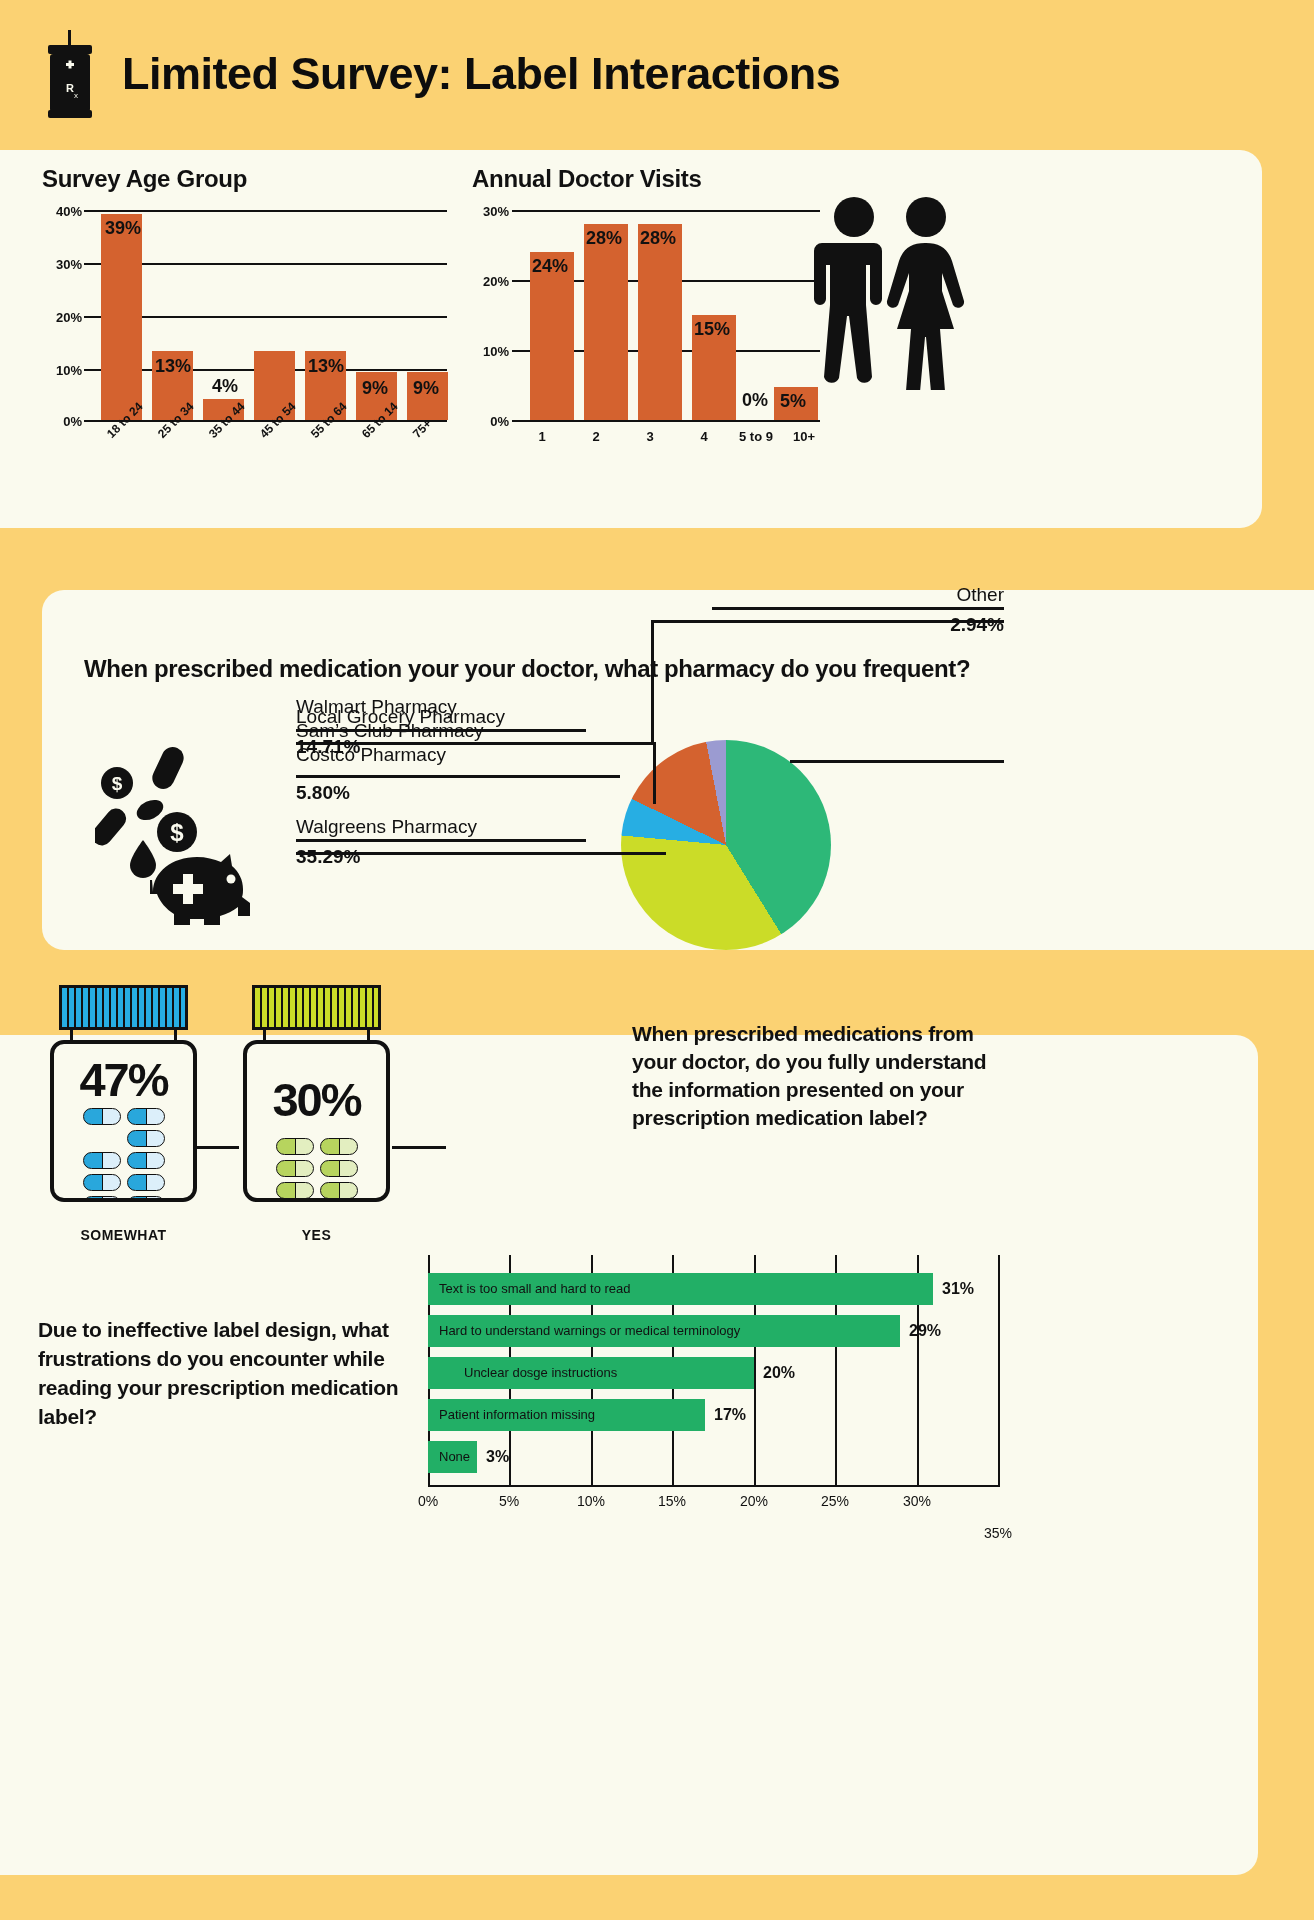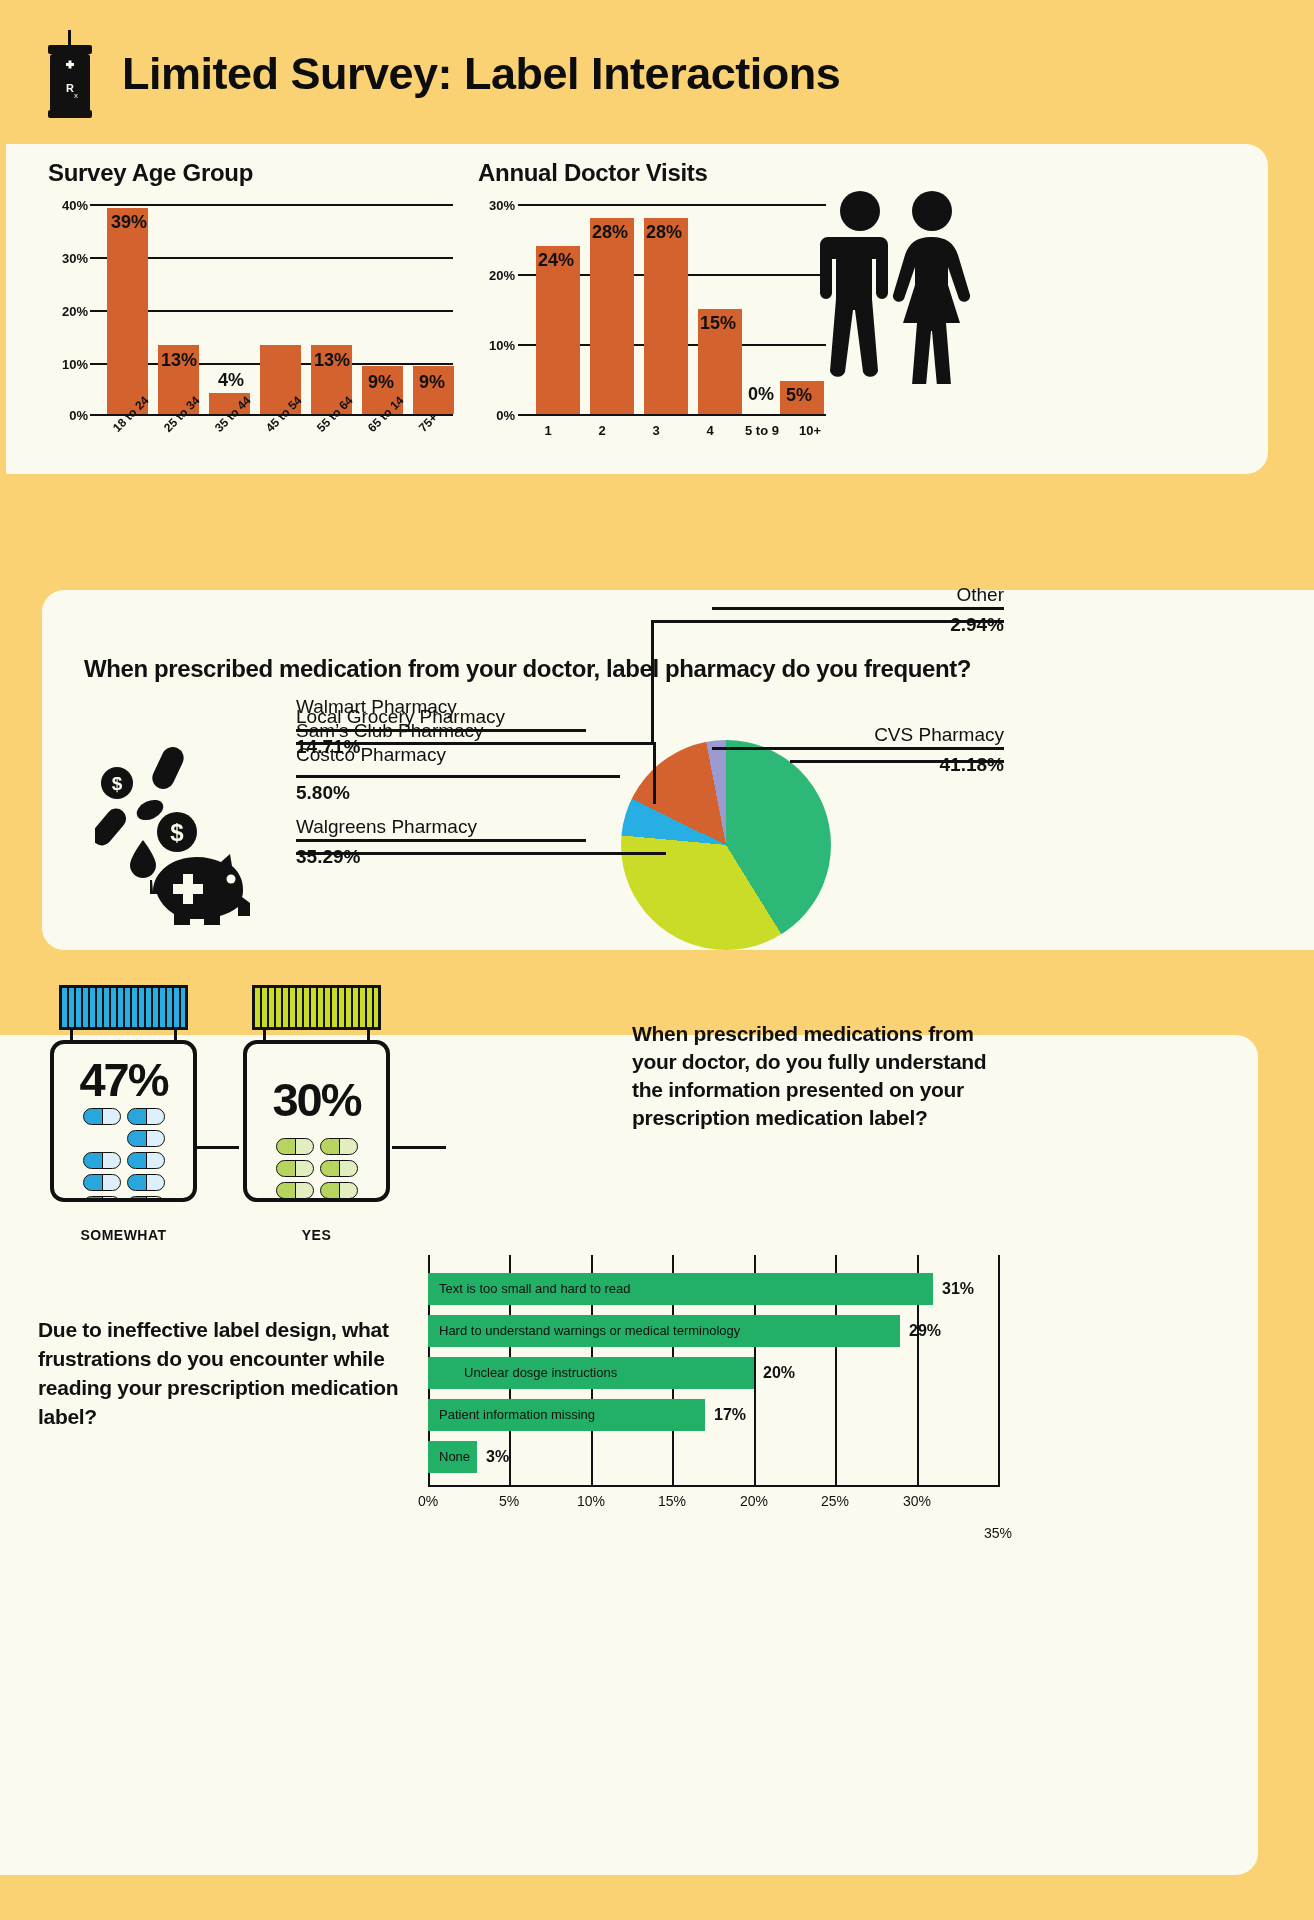--- a/index.html
+++ b/index.html
@@ -20,21 +20,21 @@
     position: absolute; left: 122px; top: 48px;
     font-size: 45px; font-weight: bold; letter-spacing: -0.5px; color: #0d0d0d;
   }
 
   
   .panel {
     position: absolute;
     background: #FAFAEE;
     border-radius: 22px;
   }
-  #panel-charts { left: 0; top: 144px; width: 1262px; height: 330px; border-radius: 0 22px 22px 0; margin-left: 6px; }
+  #panel-charts { left: 0; top: 150px; width: 1262px; height: 378px; border-radius: 0 22px 22px 0; }
   #panel-pie    { left: 42px; top: 590px; width: 1272px; height: 360px; border-radius: 22px 0 0 22px; }
   #panel-bottom { left: 0; top: 1035px; width: 1258px; height: 840px; border-radius: 0 22px 22px 0; }
 
   .panel-title { font-size: 24px; font-weight: bold; letter-spacing: -0.3px; }
 
   
   .vchart { position: absolute; }
   .vc-plot { position: absolute; }
   .gridline { position: absolute; height: 2px; background: #111; left: 0; }
   .axis-base { position: absolute; height: 2px; background: #111; left: 0; }
@@ -220,21 +220,21 @@
       <circle cx="44" cy="22" r="20" fill="#111"></circle>
       <path d="M24 48 h40 a8 8 0 0 1 8 8 v48 a6 6 0 0 1 -12 0 v-34 h-4 v40 l6 72 a8 8 0 0 1 -15 1 l-8 -62 h-2 l-8 62 a8 8 0 0 1 -15 -1 l6 -72 v-40 h-4 v34 a6 6 0 0 1 -12 0 v-48 a8 8 0 0 1 8 -8 z" fill="#111"></path>
 
       <circle cx="116" cy="22" r="20" fill="#111"></circle>
       <path d="M116 48 c14 0 22 6 26 18 l12 40 a6 6 0 0 1 -11 4 l-11 -32 v18 l12 38 h-14 l5 62 a7 7 0 0 1 -14 1 l-5 -55 h-1 l-5 55 a7 7 0 0 1 -14 -1 l5 -62 h-14 l12 -38 v-18 l-11 32 a6 6 0 0 1 -11 -4 l12 -40 c4 -12 12 -18 26 -18 z" fill="#111"></path>
     </svg>
   </div>
 
   <div class="panel" id="panel-pie"></div>
 
-  <div class="pie-question">When prescribed medication from your doctor, label pharmacy do you frequent?</div>
+  <div class="pie-question">When prescribed medication your your doctor, what pharmacy do you frequent?</div>
 
   <svg class="piggy-art" viewBox="0 0 200 190">
     <g fill="#111">
 
       <rect x="62" y="6" width="22" height="44" rx="11" transform="rotate(25 73 28)"></rect>
 
       <circle cx="22" cy="43" r="16"></circle>
       <text x="22" y="50" font-family="Liberation Sans, sans-serif" font-size="19" font-weight="bold" fill="#FAFAEE" text-anchor="middle">$</text>
 
       <rect x="4" y="66" width="20" height="42" rx="10" transform="rotate(40 14 87)"></rect>
@@ -287,25 +287,20 @@
   <div class="leader" style="left:296px; top:852px; width:370px; height:3px;"></div>
 
   <div class="lead-label" style="left:712px; top:583px; width:292px; text-align:right;">
     <div class="lead-name">Other</div>
     <div class="lead-rule" style="width:292px;"></div>
     <div class="lead-pct">2.94%</div>
   </div>
   <div class="leader" style="left:651px; top:620px; width:353px; height:3px;"></div>
   <div class="leader" style="left:651px; top:620px; width:3px; height:122px;"></div>
 
-  <div class="lead-label" style="left:712px; top:723px; width:292px; text-align:right;">
-    <div class="lead-name">CVS Pharmacy</div>
-    <div class="lead-rule" style="width:292px;"></div>
-    <div class="lead-pct">41.18%</div>
-  </div>
   <div class="leader" style="left:790px; top:760px; width:214px; height:3px;"></div>
 
   <div class="panel" id="panel-bottom"></div>
 
   <div class="connector" style="left:185px; top:1146px; width:54px;"></div>
   <div class="connector" style="left:392px; top:1146px; width:54px;"></div>
 
   <div class="bottle" style="left:50px; top:985px;">
     <div class="bottle-cap" style="background: repeating-linear-gradient(90deg,#27AEE3 0 5px,#111 5px 7px);"></div>
     <div class="bottle-neck"></div>

